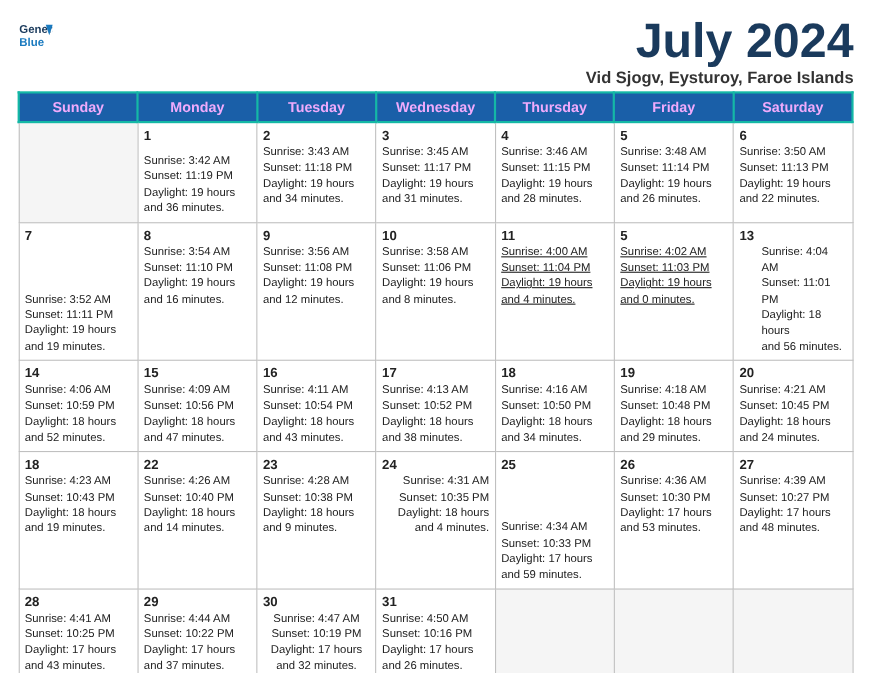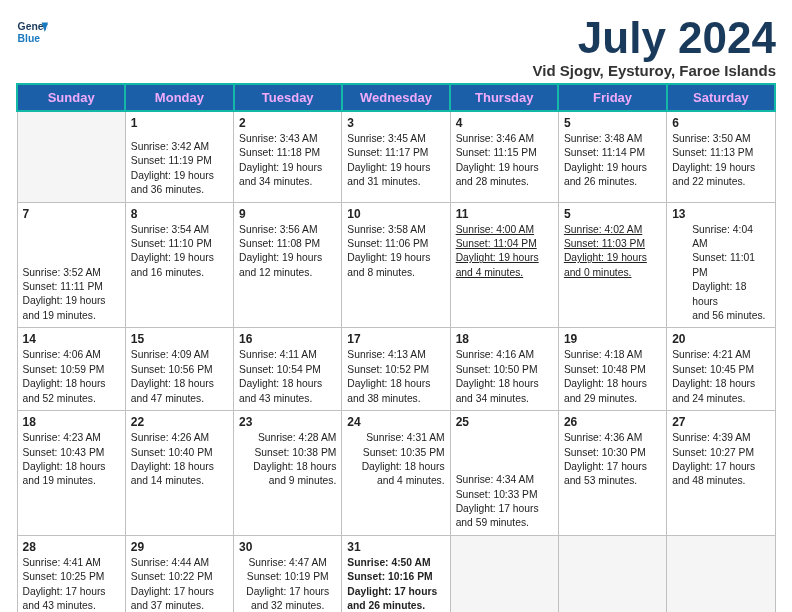--- a/index.html
+++ b/index.html
@@ -264,21 +264,21 @@
         </td>
         <td>
           <span class="day-num">22</span>
           <div class="cell-text" style="white-space: pre-line;">Sunrise: 4:26 AM
 Sunset: 10:40 PM
 Daylight: 18 hours
 and 14 minutes.</div>
         </td>
         <td>
           <span class="day-num">23</span>
-          <div class="cell-text" style="white-space: pre-line; text-align: right;">Sunrise: 4:28 AM
+          <div class="cell-text" style="white-space: pre-line;">Sunrise: 4:28 AM
 Sunset: 10:38 PM
 Daylight: 18 hours
 and 9 minutes.</div>
         </td>
         <td>
           <span class="day-num">24</span>
           <div class="cell-text" style="white-space: pre-line; text-align: right;">Sunrise: 4:31 AM
 Sunset: 10:35 PM
 Daylight: 18 hours
 and 4 minutes.</div>
@@ -322,21 +322,21 @@
         </td>
         <td>
           <span class="day-num">30</span>
           <div class="cell-text" style="white-space: pre-line; text-align: center;">Sunrise: 4:47 AM
 Sunset: 10:19 PM
 Daylight: 17 hours
 and 32 minutes.</div>
         </td>
         <td>
           <span class="day-num">31</span>
-          <div class="cell-text" style="white-space: pre-line; font-weight: bold;">Sunrise: 4:50 AM
+          <div class="cell-text" style="white-space: pre-line;">Sunrise: 4:50 AM
 Sunset: 10:16 PM
 Daylight: 17 hours
 and 26 minutes.</div>
         </td>
         <td class="empty"></td>
         <td class="empty"></td>
         <td class="empty"></td>
       </tr>
     </tbody>
 </table>

